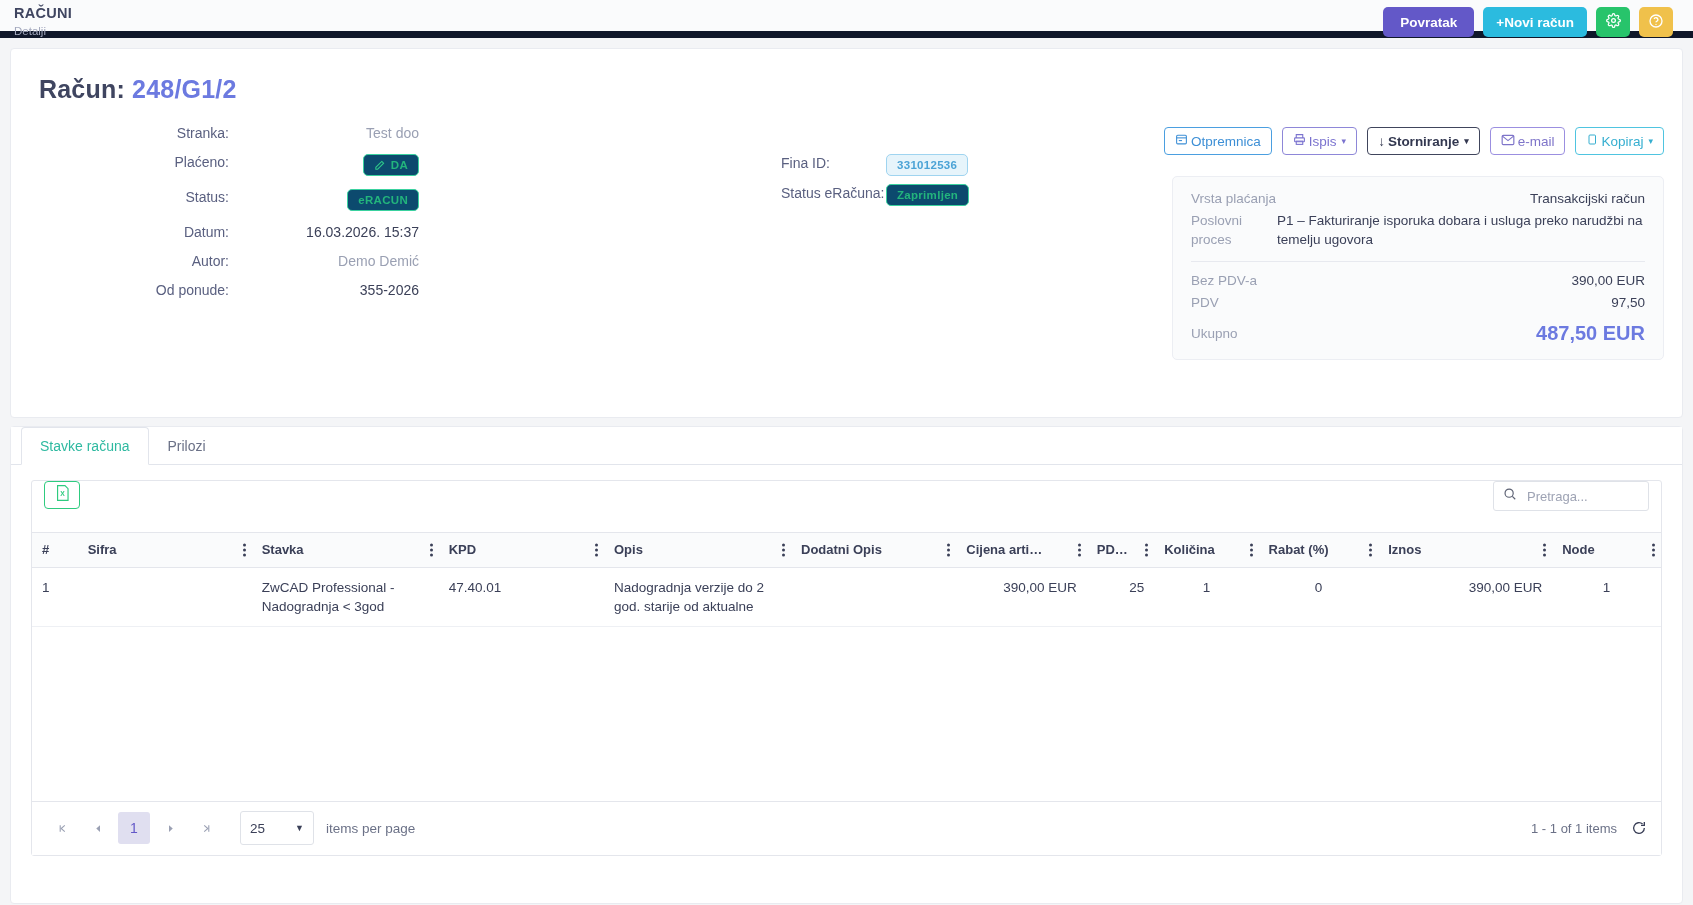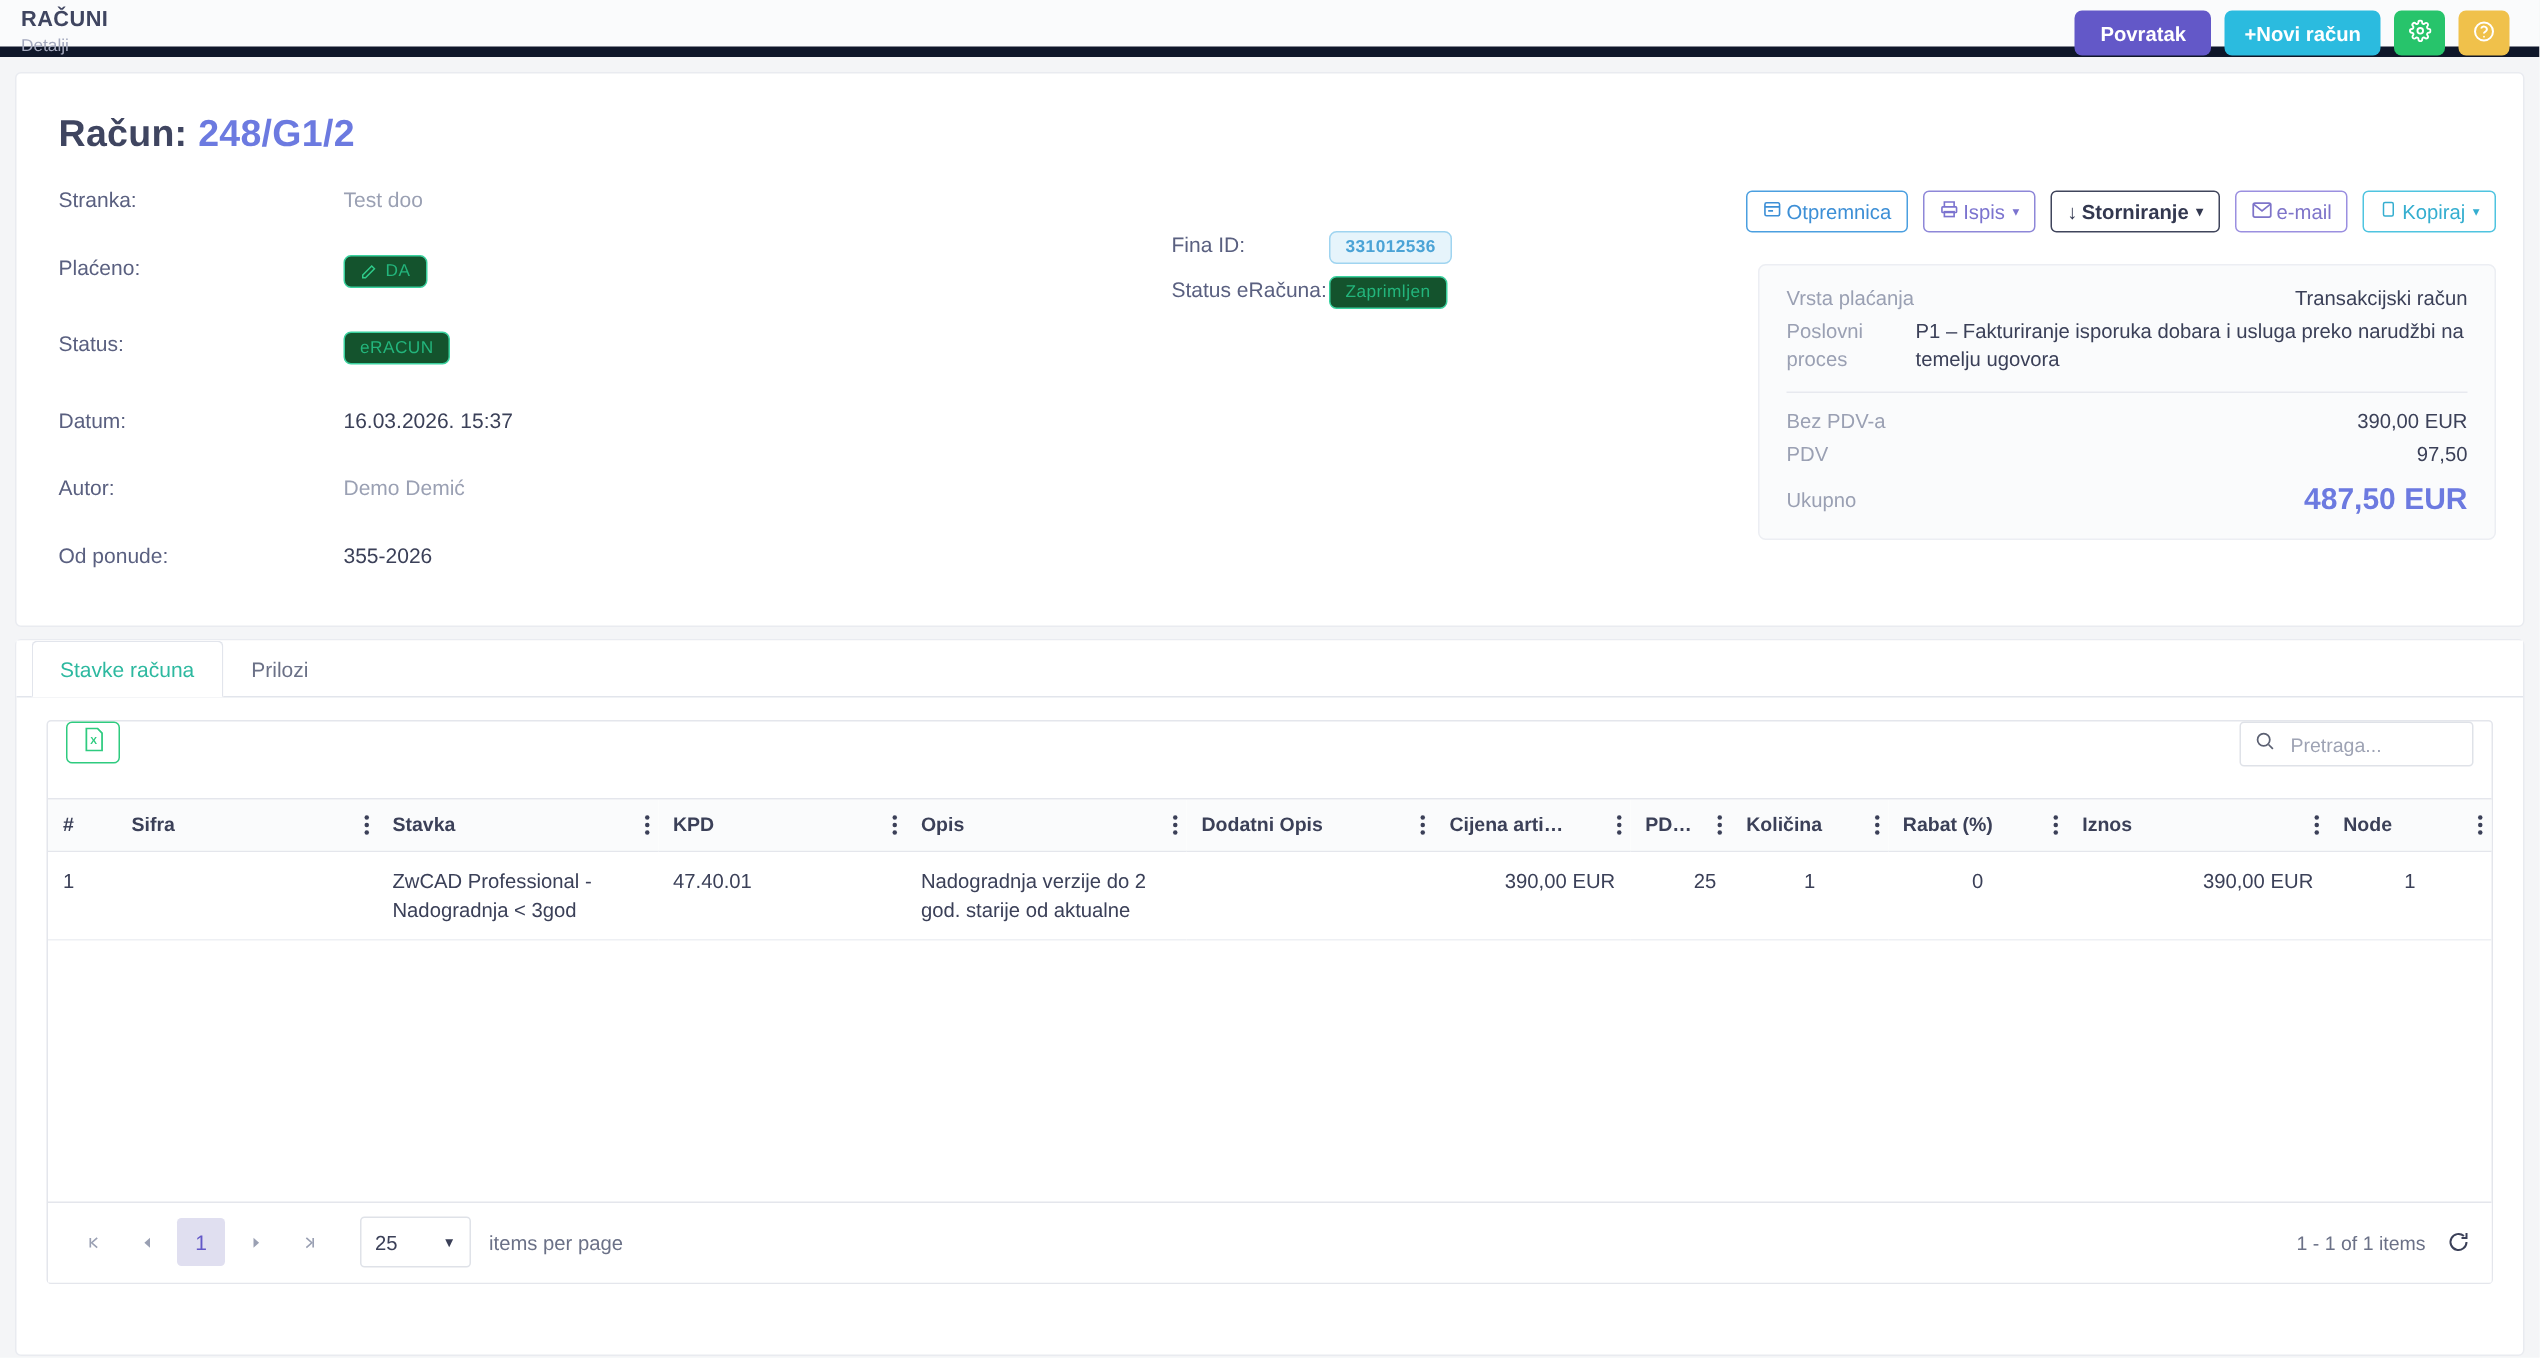--- a/index.html
+++ b/index.html
@@ -84,36 +84,37 @@
     font-weight: bold;
     color: #3f4560;
     margin: 0 0 16px 0;
     letter-spacing: .2px;
   }
   .invoice-title .num { color: #6c7ae0; }
 
   .detail-grid {
     display: grid;
     grid-template-columns: 190px 1fr;
-    row-gap: 19px;
+    row-gap: 3px;
     width: 380px;
     font-size: 14px;
+    text-align: right;
   }
   .dlabel { color: #5a6080; padding: 5px 0; }
   .dvalue { color: #3b4058; padding: 5px 0; }
   .dvalue.muted { color: #9aa0b3; font-size: 14px; }
 
   .pill {
     display: inline-flex; align-items: center; gap: 6px;
     border: 1px solid #3ad29f;
-    background: #14532d;
+    background: #0c4a6e;
     color: #23b57c;
     border-radius: 5px;
     font-size: 11.5px;
-    font-weight: normal;
+    font-weight: bold;
     padding: 4px 10px;
     letter-spacing: .3px;
   }
   .pill.blue {
     border-color: #9fd4f0;
     background: #e6f4fb;
     color: #4ba3d6;
     font-weight: bold;
   }
   .pencil { width: 11px; height: 11px; display:inline-block; }

